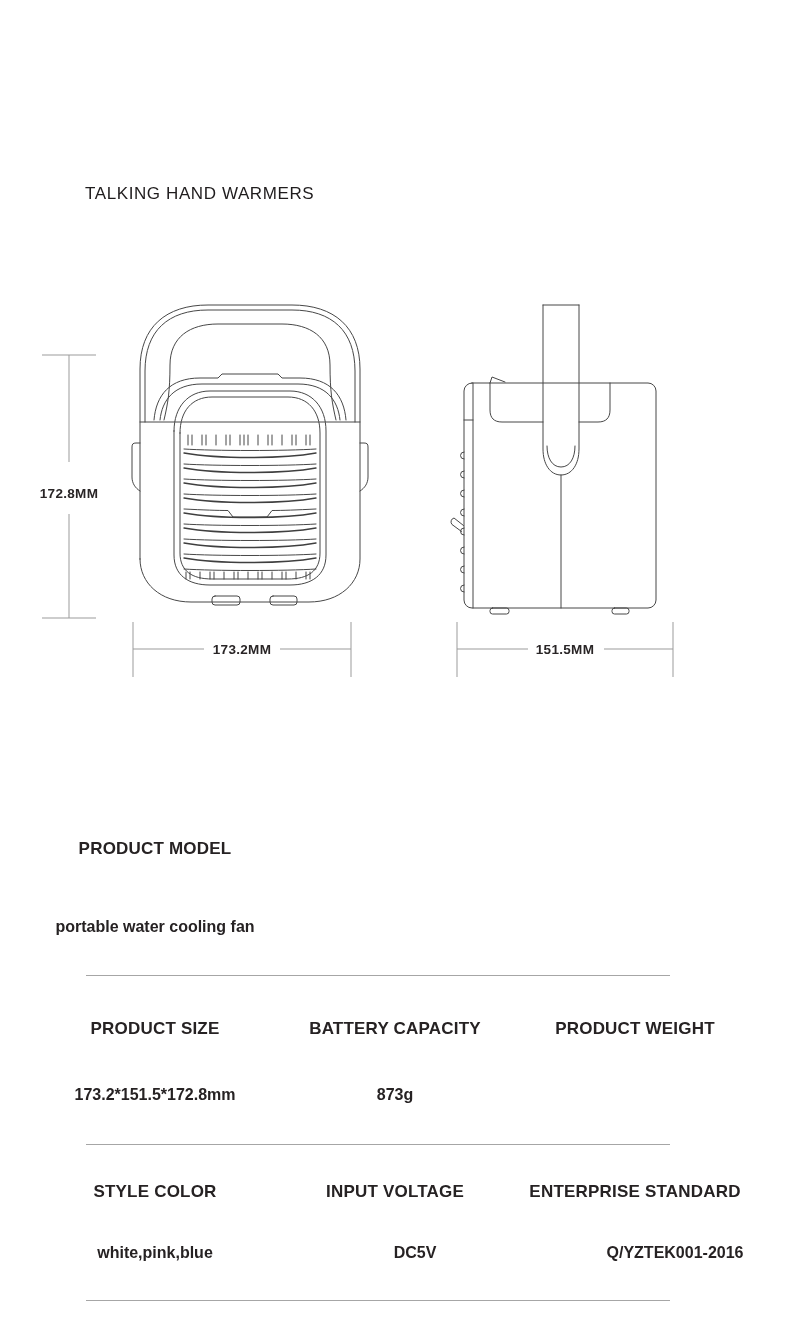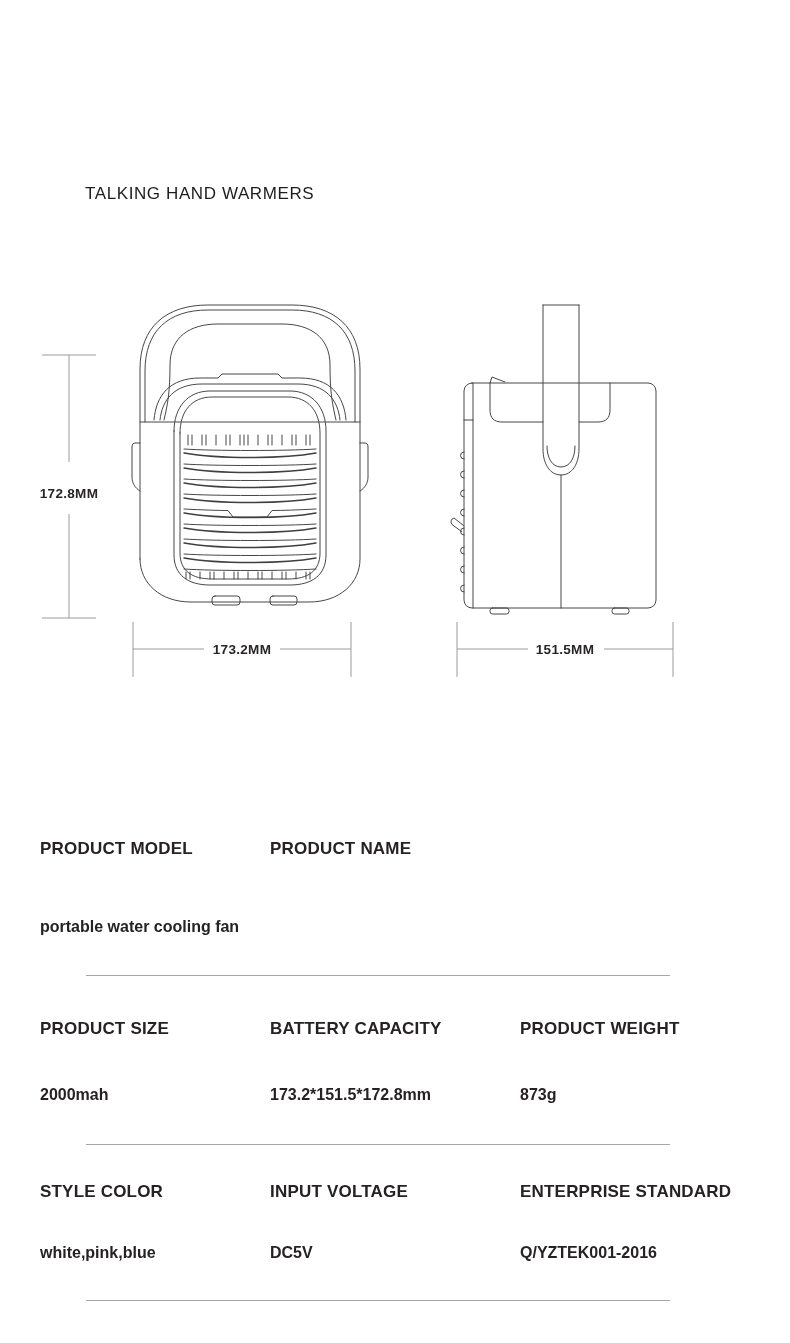--- a/index.html
+++ b/index.html
@@ -14,21 +14,21 @@
   svg{position:absolute;display:block;}
   .ln{fill:none;stroke:#474747;stroke-width:1;stroke-linecap:round;stroke-linejoin:round;}
   .ln2{fill:none;stroke:#3f3f3f;stroke-width:1.4;stroke-linecap:round;stroke-linejoin:round;}
   .dim{fill:none;stroke:#9b9b9b;stroke-width:1;}
   .dimtext{font-family:"Liberation Sans",sans-serif;font-size:13.5px;font-weight:bold;
     fill:#292526;letter-spacing:0.3px;}
   .spec-grid{
     position:absolute;left:40px;width:710px;display:grid;
     grid-template-columns:230px 250px 230px;
   }
-  .spec-grid > div{text-align:left;white-space:nowrap;}
+  .spec-grid > div{text-align:center;white-space:nowrap;}
   .spec-label{font-size:17px;font-weight:bold;letter-spacing:0.2px;color:#262223;line-height:20px;}
   .spec-value{font-size:16px;font-weight:bold;color:#262223;line-height:20px;}
   .divider{position:absolute;left:86px;width:584px;height:1px;background:#a6a6a6;}
 </style>
 </head>
 <body>
 
 <div class="canvas">
 
   <div class="page-title">TALKING HAND WARMERS</div>
@@ -136,45 +136,43 @@
     <g>
       <path class="dim" d="M457,282 V337 M457,309 H528 M604,309 H673 M673,282 V337"></path>
       <text class="dimtext" x="565" y="314" text-anchor="middle">151.5MM</text>
     </g>
   </svg>
 
   <div>
 
     <div class="spec-grid" style="top:839px;">
       <div class="spec-label">PRODUCT MODEL</div>
-      <div class="spec-label">PRODUCT NAME</div>
     </div>
     <div class="spec-grid" style="top:917px;">
       <div class="spec-value">portable water cooling fan</div>
     </div>
     <div class="divider" style="top:975px;"></div>
 
     <div class="spec-grid" style="top:1019px;">
       <div class="spec-label">PRODUCT SIZE</div>
       <div class="spec-label">BATTERY CAPACITY</div>
       <div class="spec-label">PRODUCT WEIGHT</div>
     </div>
     <div class="spec-grid" style="top:1085px;">
-      <div class="spec-value">2000mah</div>
       <div class="spec-value">173.2*151.5*172.8mm</div>
       <div class="spec-value">873g</div>
     </div>
     <div class="divider" style="top:1144px;"></div>
 
     <div class="spec-grid" style="top:1182px;">
       <div class="spec-label">STYLE COLOR</div>
       <div class="spec-label">INPUT VOLTAGE</div>
       <div class="spec-label">ENTERPRISE STANDARD</div>
     </div>
-    <div class="spec-grid" style="top:1243px;">
+    <div class="spec-grid" style="top:1243px;gap:20px;">
       <div class="spec-value">white,pink,blue</div>
       <div class="spec-value">DC5V</div>
       <div class="spec-value">Q/YZTEK001-2016</div>
     </div>
     <div class="divider" style="top:1300px;"></div>
 
   </div>
 </div>
 
 </body></html>

